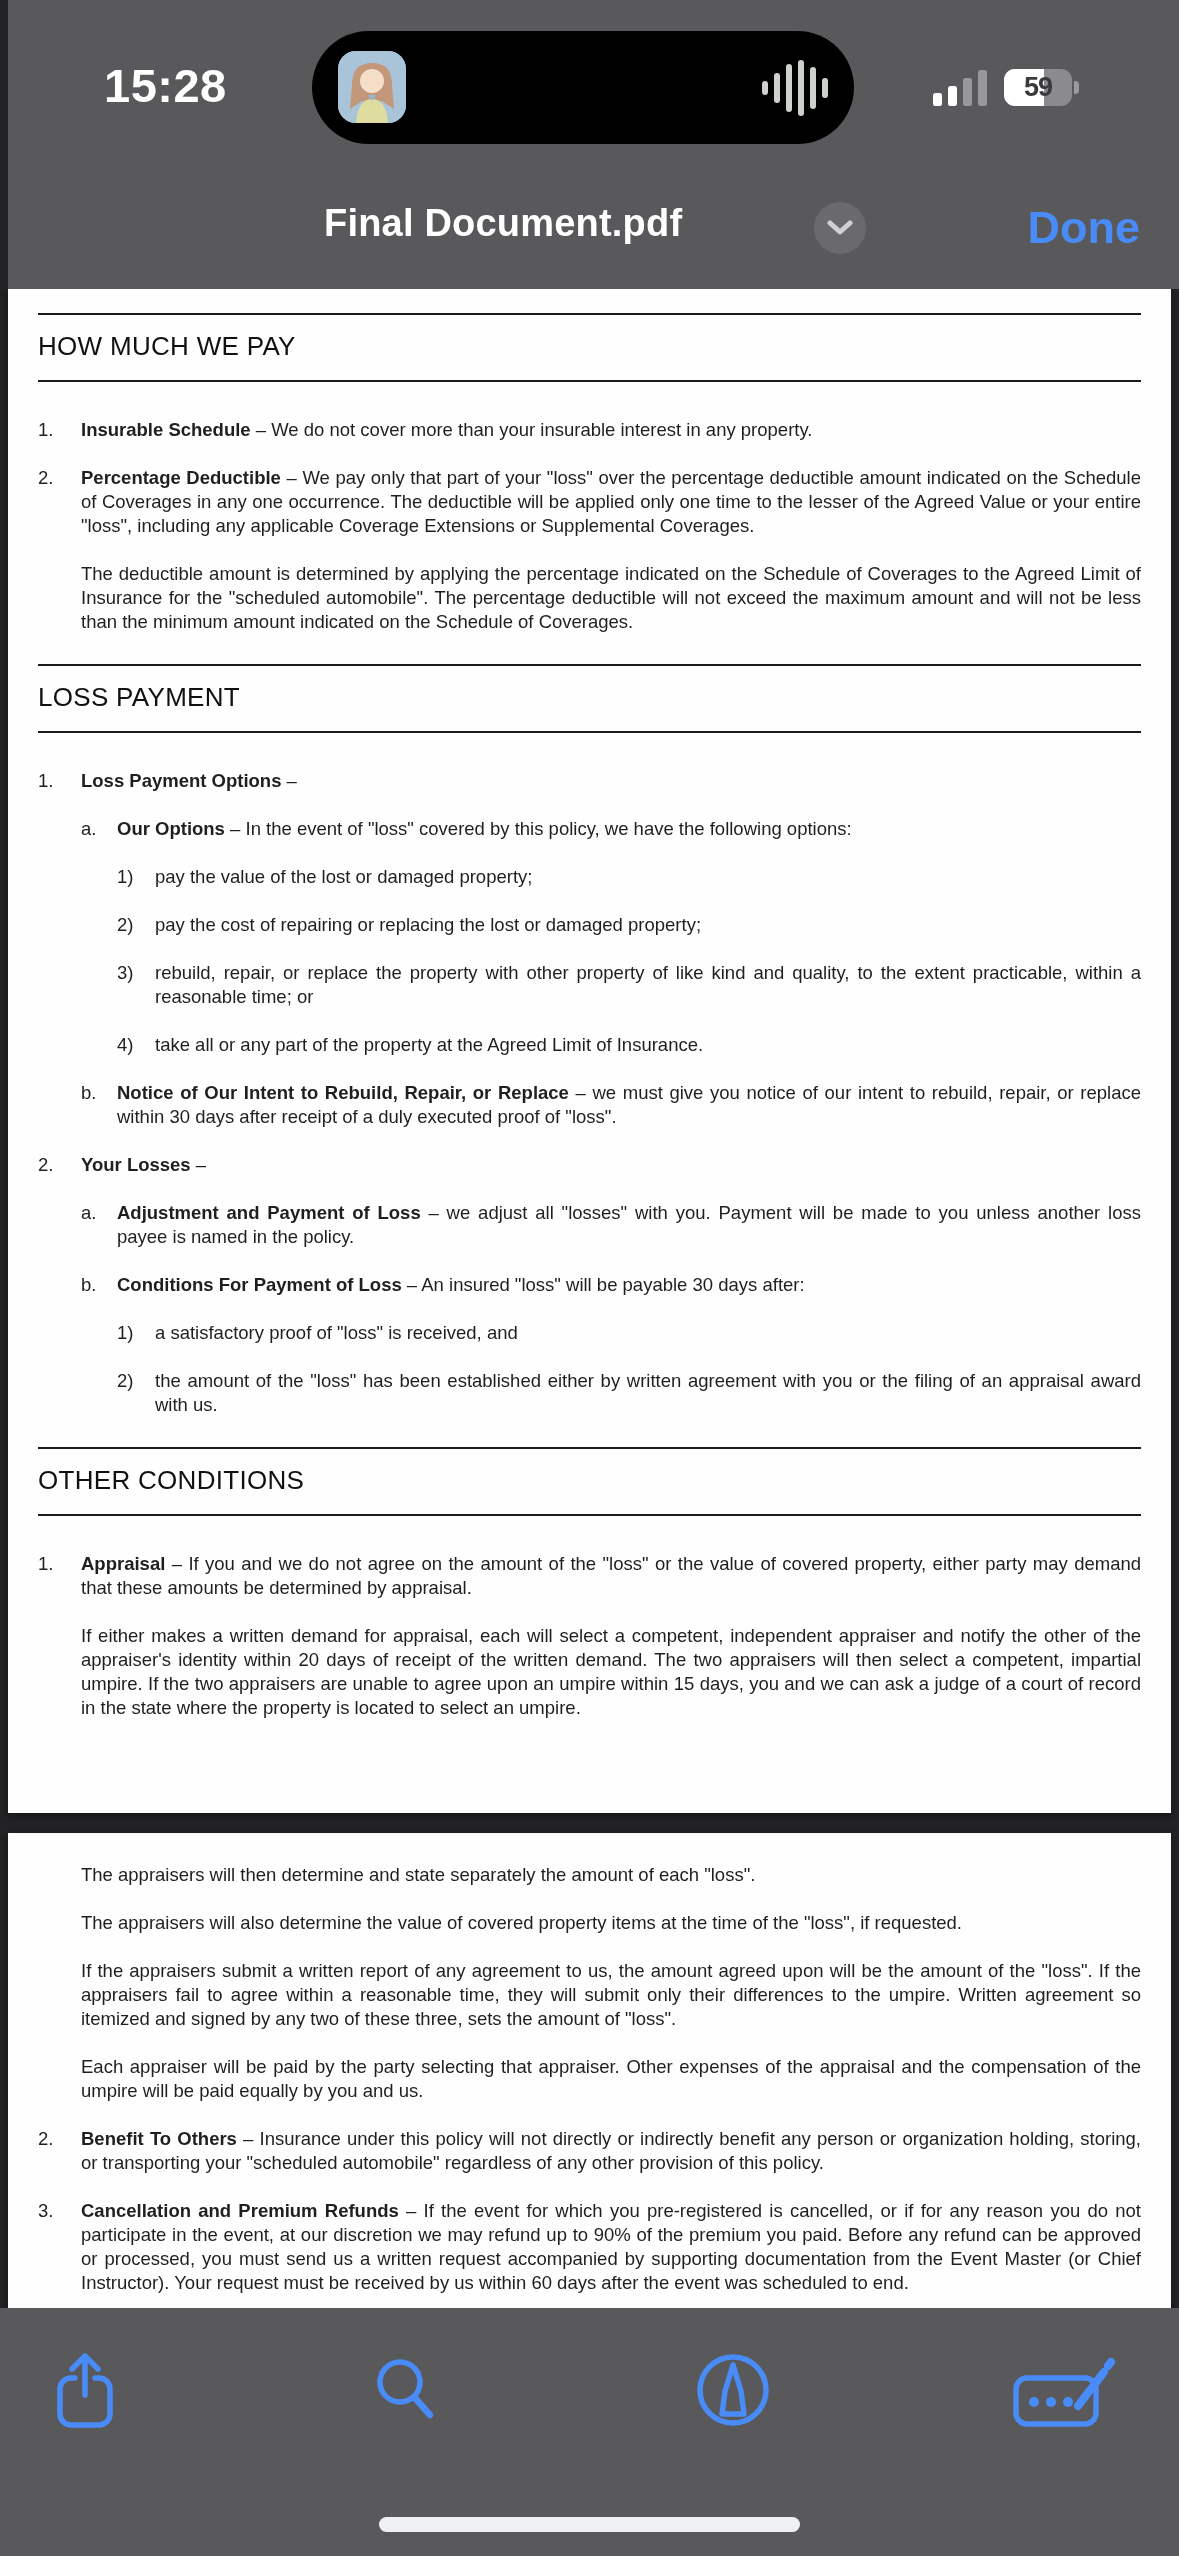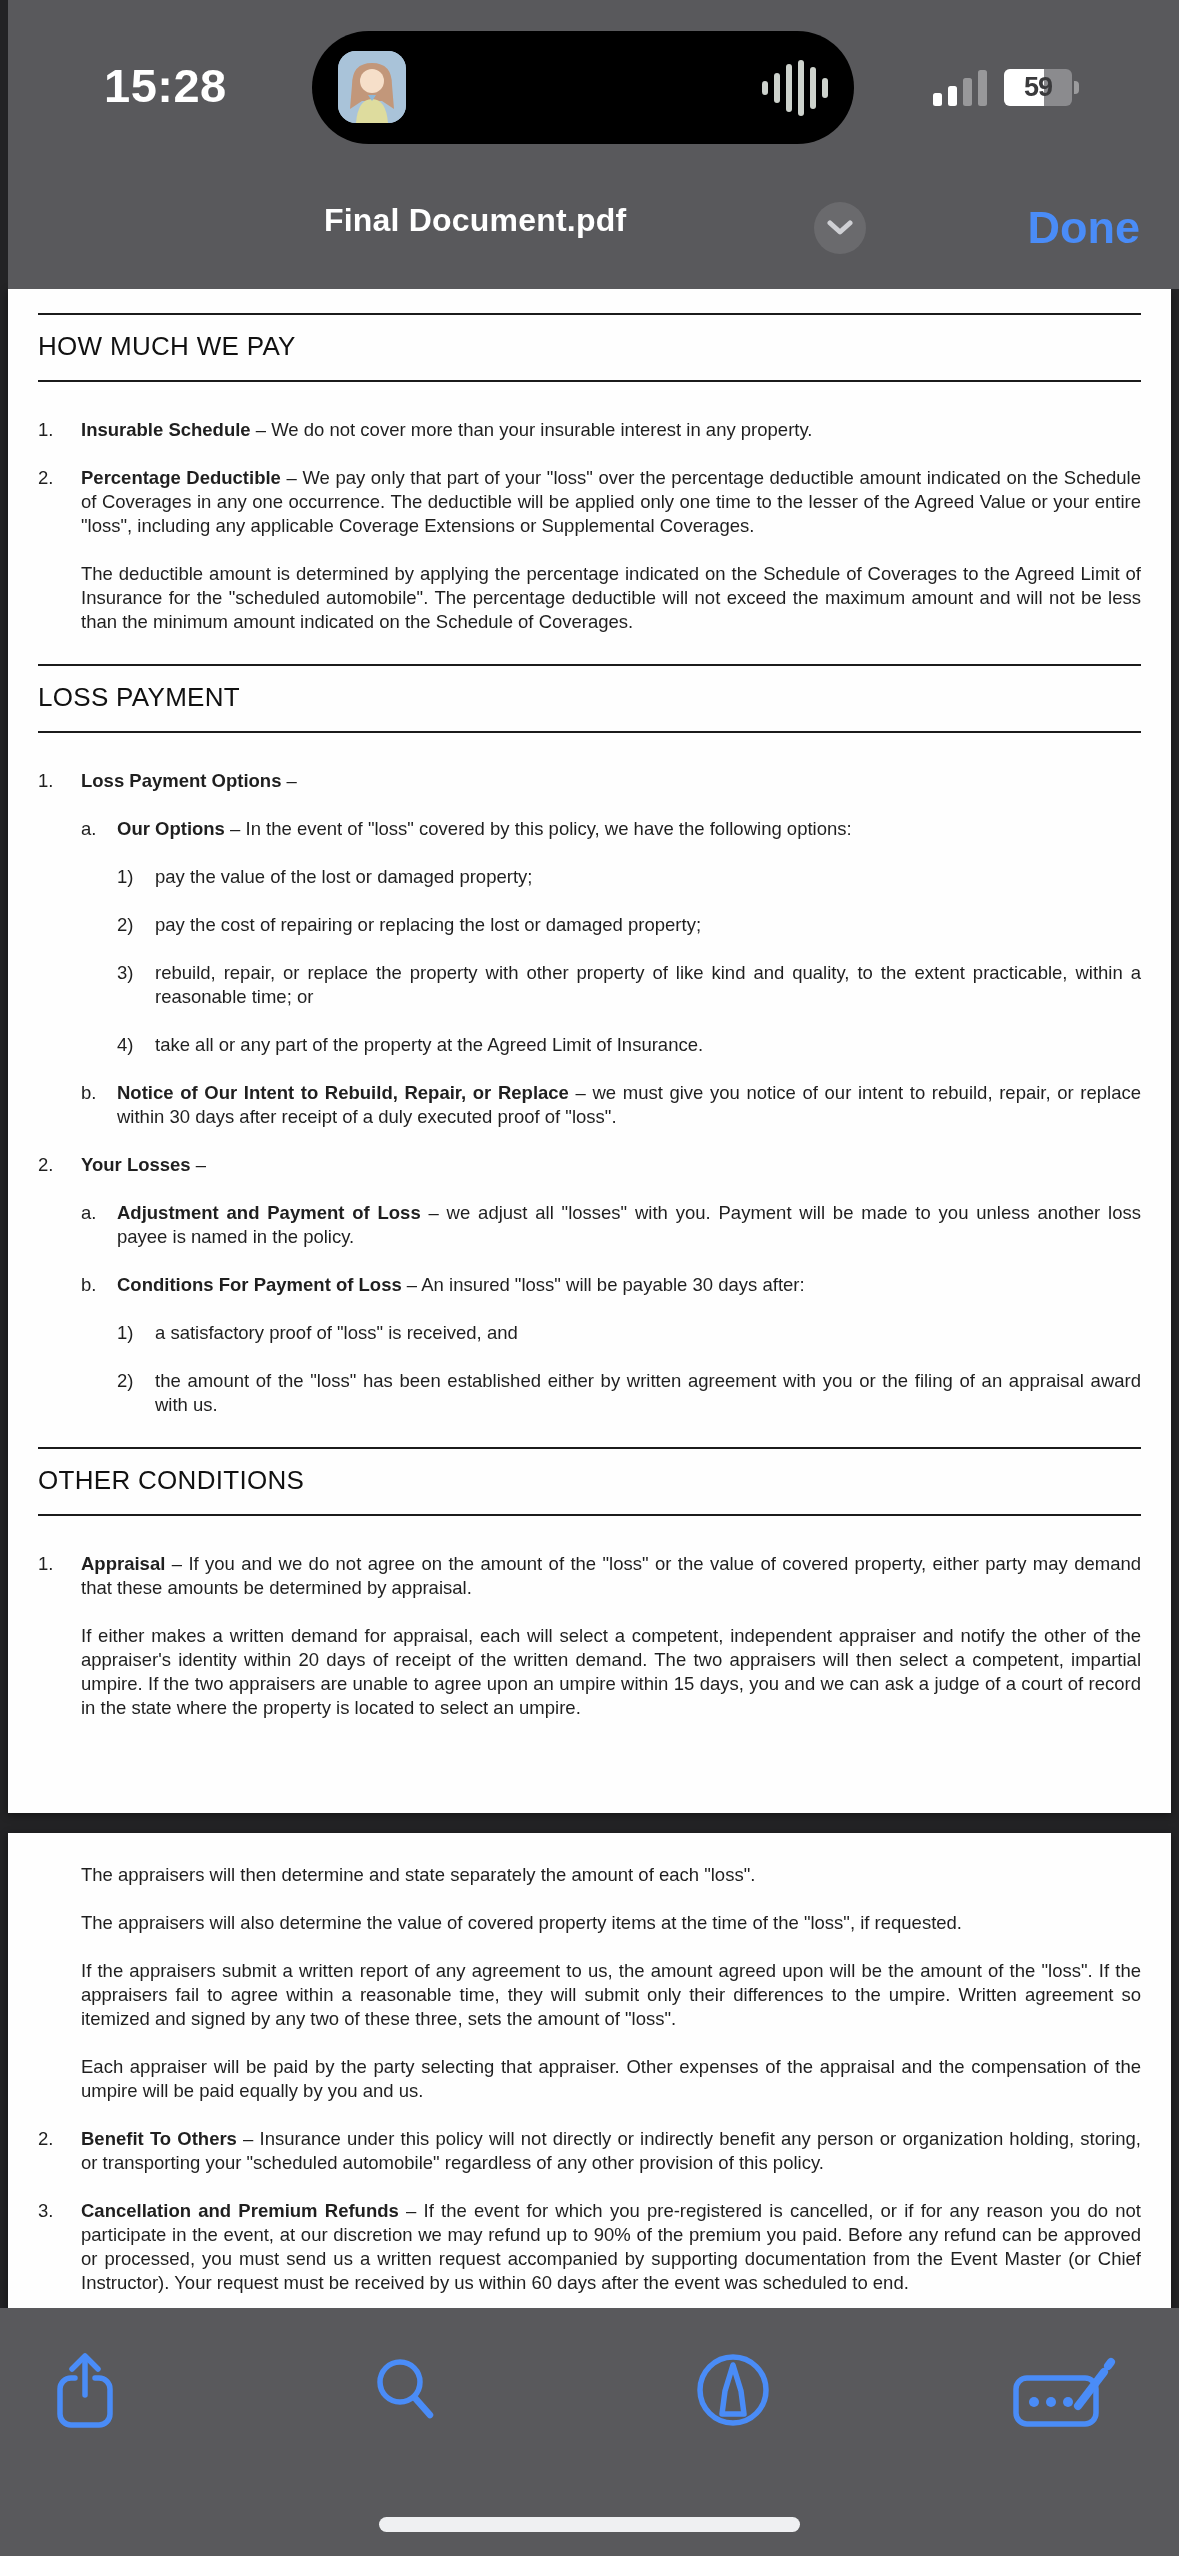--- a/index.html
+++ b/index.html
@@ -29,35 +29,35 @@
   .waveform{
     position:absolute;right:26px;top:0;height:113px;
     display:flex;align-items:center;gap:6px;
   }
   .waveform i{display:block;width:6px;border-radius:3px;background:#cdd2cc;}
   .sigbars{position:absolute;left:925px;top:70px;width:58px;height:36px;}
   .sigbars i{position:absolute;bottom:0;width:9px;border-radius:2.5px;background:#fff;}
   .sigbars i.dim{background:rgba(255,255,255,.38);}
   .battery{
     position:absolute;left:996px;top:69px;width:68px;height:37px;
-    border-radius:6px;background:#8b8b8e;overflow:hidden;
+    border-radius:11px;background:#8b8b8e;overflow:hidden;
   }
   .battery .fill{position:absolute;left:0;top:0;bottom:0;width:59%;background:#fff;}
   .battery .pct{
     position:absolute;left:0;right:0;top:1px;text-align:center;
     font-size:27px;font-weight:700;color:#3a3a3c;line-height:35px;letter-spacing:-1px;
   }
   .battery-nub{
     position:absolute;left:1066px;top:81px;width:5px;height:13px;
     background:rgba(255,255,255,.4);border-radius:0 4px 4px 0;
   }
   .navrow{position:absolute;left:0;top:196px;width:1179px;height:64px;}
   .doc-title{
     position:absolute;left:316px;top:6px;
-    color:#fff;font-size:32px;font-weight:700;letter-spacing:.2px;
+    color:#fff;font-size:38px;font-weight:700;letter-spacing:.2px;
   }
   .chev-btn{
     position:absolute;left:806px;top:6px;width:52px;height:52px;border-radius:26px;
     background:#6a6a6d;display:flex;align-items:center;justify-content:center;
   }
   .done-btn{
     position:absolute;right:47px;top:6px;
     color:#4a8cf7;font-size:45px;font-weight:700;
   }
   

